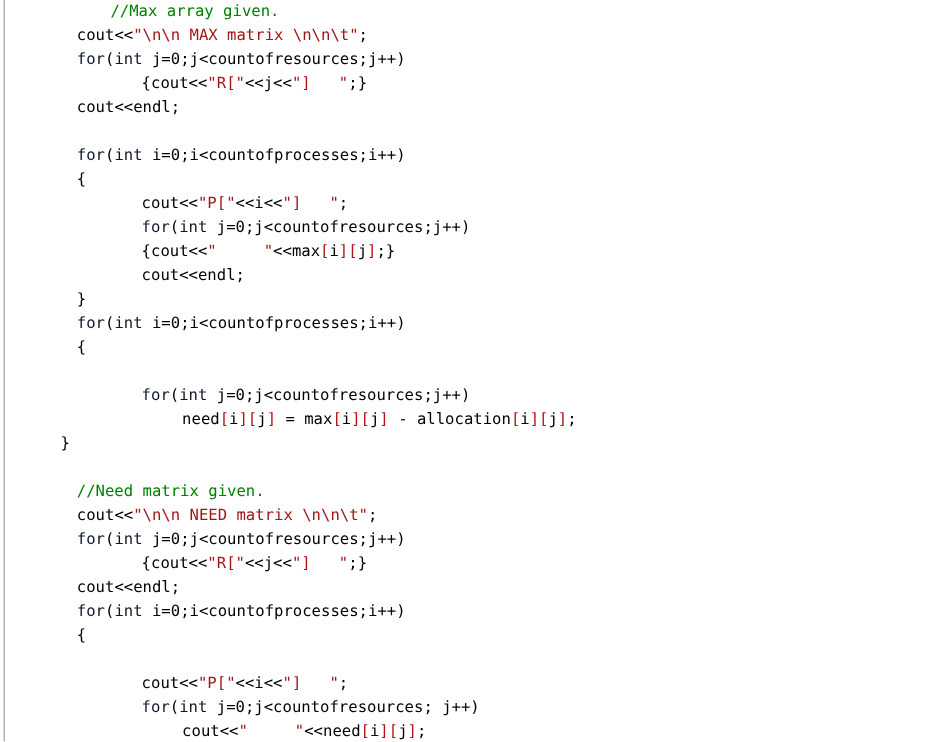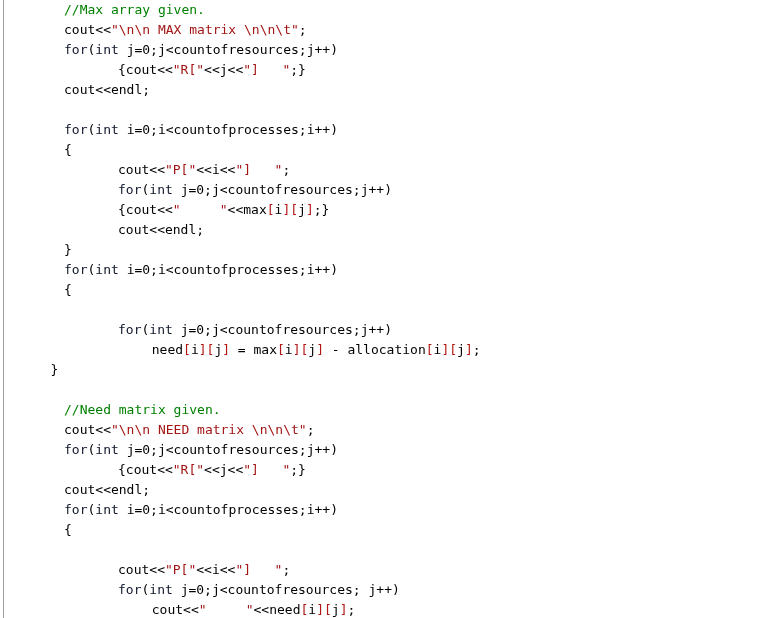--- a/index.html
+++ b/index.html
@@ -53,21 +53,21 @@
   .cmt  { color: #008000; }
   .brk  { color: #b31515; }
   .pl   { color: #000000; }
 </style>
 <style>.kw{color:#0f172a}.str{color:#a31515}.cmt{color:#008000}.brk{color:#b31515}.pl{color:#000000}#editor{background:#ffffff}#gutter-rule{background:#a0a0a0}.line{line-height:20px;height:20px}</style></head>
 <body>
 
 <div id="editor">
   <div id="gutter-rule"></div>
   <div id="code">
-      <div class="line" style="padding-left: 64px;"><span class="cmt">//Max array given.</span></div>
+      <div class="line" style="padding-left: 64px; margin-left: 28px;"><span class="cmt">//Max array given.</span></div>
       <div class="line" style="padding-left: 64px;"><span class="pl">cout</span><span class="pl">&lt;</span><span class="pl">&lt;</span><span class="str">"\n\n MAX matrix \n\n\t"</span><span class="pl">;</span></div>
       <div class="line" style="padding-left: 64px;"><span class="kw">for</span><span class="pl">(</span><span class="kw">int</span><span class="pl"> </span><span class="pl">j</span><span class="pl">=</span><span class="pl">0</span><span class="pl">;</span><span class="pl">j</span><span class="pl">&lt;</span><span class="pl">countofresources</span><span class="pl">;</span><span class="pl">j</span><span class="pl">+</span><span class="pl">+</span><span class="pl">)</span></div>
       <div class="line" style="padding-left: 118px;"><span class="pl">{</span><span class="pl">cout</span><span class="pl">&lt;</span><span class="pl">&lt;</span><span class="str">"R["</span><span class="pl">&lt;</span><span class="pl">&lt;</span><span class="pl">j</span><span class="pl">&lt;</span><span class="pl">&lt;</span><span class="str">"]   "</span><span class="pl">;</span><span class="pl">}</span></div>
       <div class="line" style="padding-left: 64px;"><span class="pl">cout</span><span class="pl">&lt;</span><span class="pl">&lt;</span><span class="pl">endl</span><span class="pl">;</span></div>
       <div class="line blank" style="padding-left: 64px;">&nbsp;</div>
       <div class="line" style="padding-left: 64px;"><span class="kw">for</span><span class="pl">(</span><span class="kw">int</span><span class="pl"> </span><span class="pl">i</span><span class="pl">=</span><span class="pl">0</span><span class="pl">;</span><span class="pl">i</span><span class="pl">&lt;</span><span class="pl">countofprocesses</span><span class="pl">;</span><span class="pl">i</span><span class="pl">+</span><span class="pl">+</span><span class="pl">)</span></div>
       <div class="line" style="padding-left: 64px;"><span class="pl">{</span></div>
       <div class="line" style="padding-left: 118px;"><span class="pl">cout</span><span class="pl">&lt;</span><span class="pl">&lt;</span><span class="str">"P["</span><span class="pl">&lt;</span><span class="pl">&lt;</span><span class="pl">i</span><span class="pl">&lt;</span><span class="pl">&lt;</span><span class="str">"]   "</span><span class="pl">;</span></div>
       <div class="line" style="padding-left: 118px;"><span class="kw">for</span><span class="pl">(</span><span class="kw">int</span><span class="pl"> </span><span class="pl">j</span><span class="pl">=</span><span class="pl">0</span><span class="pl">;</span><span class="pl">j</span><span class="pl">&lt;</span><span class="pl">countofresources</span><span class="pl">;</span><span class="pl">j</span><span class="pl">+</span><span class="pl">+</span><span class="pl">)</span></div>
       <div class="line" style="padding-left: 118px;"><span class="pl">{</span><span class="pl">cout</span><span class="pl">&lt;</span><span class="pl">&lt;</span><span class="str">"     "</span><span class="pl">&lt;</span><span class="pl">&lt;</span><span class="pl">max</span><span class="brk">[</span><span class="pl">i</span><span class="brk">]</span><span class="brk">[</span><span class="pl">j</span><span class="brk">]</span><span class="pl">;</span><span class="pl">}</span></div>

